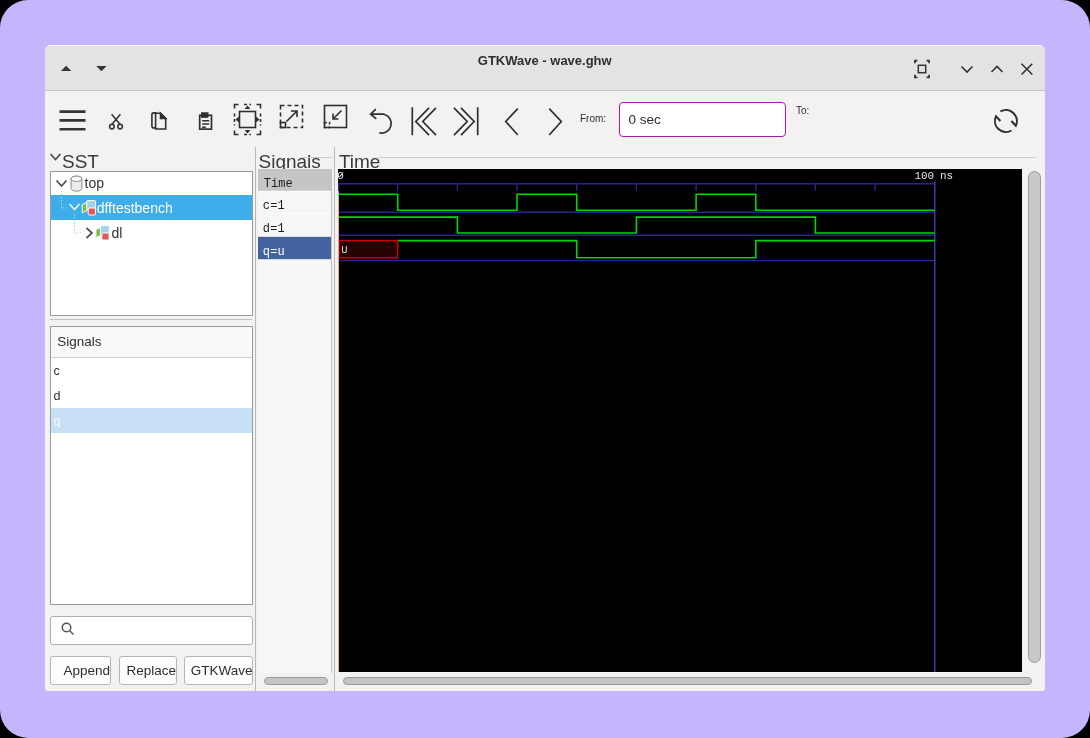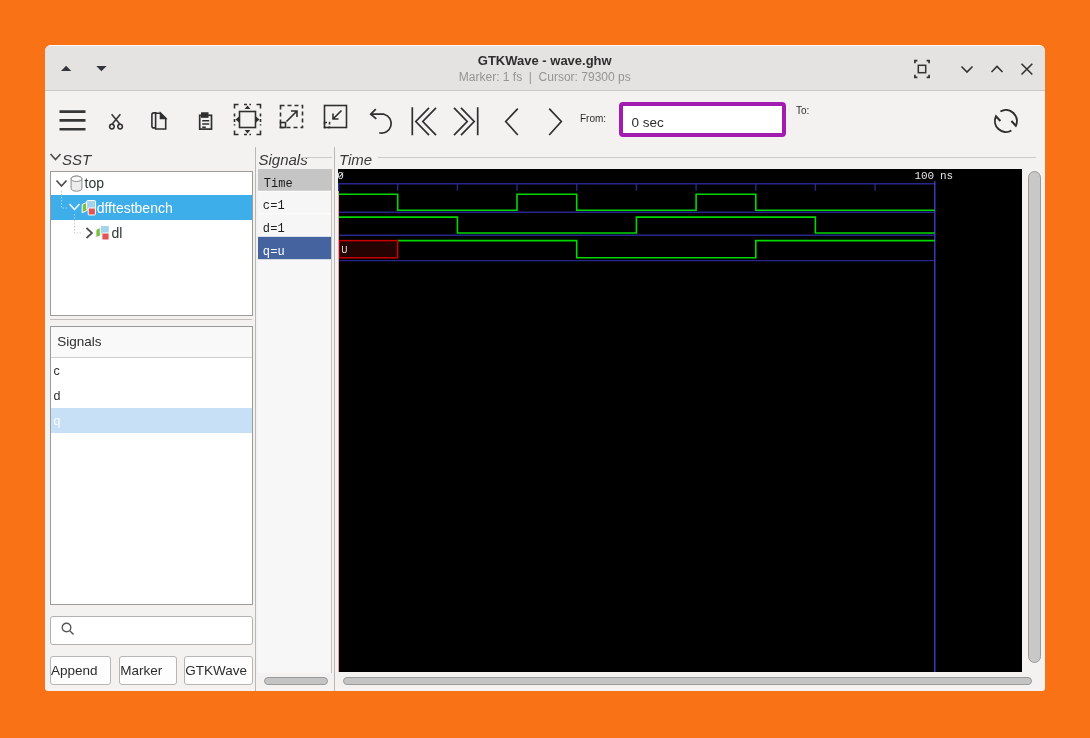--- a/index.html
+++ b/index.html
@@ -1,45 +1,44 @@
 <!DOCTYPE html>
 <html><head>
 <meta charset="utf-8">
 <style>
   html,body{margin:0;padding:0;background:#000;}
-  #stage{position:relative;width:1090px;height:738px;background:#f97316;overflow:hidden;
-         font-family:"Liberation Sans", sans-serif;}
+  #stage{position:relative;width:1090px;height:738px;background:#c4b5fd;overflow:hidden;
+         font-family:"Liberation Sans", sans-serif;border-radius:28px;}
   .abs{position:absolute;}
   #win{left:45px;top:45px;width:999.5px;height:645.5px;background:#f3f2f1;
        border-radius:6px 6px 3px 3px;overflow:hidden;}
   #titlebar{left:0;top:0;width:100%;height:44.5px;background:linear-gradient(180deg,#fbfbfa 0,#fbfbfa 1.5px,#e5e3e1 1.5px);border-bottom:1px solid #c9c7c5;}
   .ttl{width:100%;text-align:center;color:#2f2f2f;font-weight:bold;font-size:13px;top:8px;left:0;}
   .subttl{width:100%;text-align:center;color:#949494;font-size:12px;top:25px;left:0;}
-  .input{background:#fff;border:4px solid #a21caf;border-radius:4px;font-size:13.5px;color:#2d2d2d;
+  .input{background:#fff;border:1px solid #a21caf;border-radius:4px;font-size:13.5px;color:#2d2d2d;
          line-height:33px;padding-left:9px;box-sizing:border-box;}
   .lbl{font-size:10px;color:#2d2d2d;}
   .panelbox{background:#fff;border:1px solid #9b9b9b;box-sizing:border-box;}
   .btn{background:#fdfdfd;border:1px solid #b8b6b4;border-radius:3px;box-sizing:border-box;
-       font-size:13.5px;color:#2d2d2d;text-align:left;line-height:28px;}
+       font-size:13.5px;color:#2d2d2d;text-align:right;line-height:28px;}
   .sep{background:#bab8b6;width:1px;}
-  .framelabel{font-size:15px;color:#3a3a3a;font-style:italic;}
+  .framelabel{font-size:19px;color:#3a3a3a;}
   .frameline{height:1px;background:#cdcbc9;}
 </style>
 </head>
 <body>
 <div id="stage">
   <div id="win" class="abs">
 
     <div id="titlebar" class="abs"></div>
     <svg class="abs" style="left:0;top:0" width="140" height="45" viewBox="0 0 140 45">
       <path d="M 16 26 L 26.3 26 L 21.1 20.8 Z" fill="#32363a"></path>
       <path d="M 51.3 21 L 61.6 21 L 56.4 26.2 Z" fill="#32363a"></path>
     </svg>
     <div class="abs ttl">GTKWave - wave.ghw</div>
-    <div class="abs subttl">Marker: 1 fs&nbsp;&nbsp;|&nbsp;&nbsp;Cursor: 79300 ps</div>
     <svg class="abs" style="left:855px;top:0" width="144" height="45" viewBox="0 0 144 45">
       <g stroke="#333" stroke-width="1.6" fill="none">
         <rect x="18.3" y="20.3" width="7.4" height="7.4" stroke-width="1.5"></rect>
         <g stroke-width="1.7">
           <path d="M 14.9 18.2 L 14.9 15.7 L 17.4 15.7 M 26.6 15.7 L 29.1 15.7 L 29.1 18.2 M 29.1 29.8 L 29.1 32.3 L 26.6 32.3 M 17.4 32.3 L 14.9 32.3 L 14.9 29.8"></path>
         </g>
         <path d="M 61.5 21.5 L 67 27 L 72.5 21.5"></path>
         <path d="M 91.5 27 L 97 21.5 L 102.5 27"></path>
         <path d="M 121.5 18.7 L 132.3 29.5 M 132.3 18.7 L 121.5 29.5"></path>
       </g>
@@ -169,21 +168,21 @@
     <div class="abs" style="left:8.5px;top:343.9px;font-size:12.5px;color:#2d2d2d">d</div>
     <div class="abs" style="left:8.5px;top:368.7px;font-size:12.5px;color:#fbfbfb">q</div>
 
     <div class="abs" style="left:5px;top:570.8px;width:202.5px;height:28.9px;background:#fff;border:1px solid #b3b1af;border-radius:3px;box-sizing:border-box"></div>
     <svg class="abs" style="left:15px;top:576px" width="16" height="16" viewBox="0 0 16 16">
       <circle cx="6.5" cy="6.5" r="4.3" stroke="#555" stroke-width="1.4" fill="none"></circle>
       <path d="M 9.8 9.8 L 13.5 13.5" stroke="#555" stroke-width="1.4"></path>
     </svg>
 
     <div class="abs btn" style="left:5px;top:610.6px;width:61px;height:29.8px">Append</div>
-    <div class="abs btn" style="left:74.3px;top:610.6px;width:57.8px;height:29.8px">Marker</div>
+    <div class="abs btn" style="left:74.3px;top:610.6px;width:57.8px;height:29.8px">Replace</div>
     <div class="abs btn" style="left:139.3px;top:610.6px;width:69.2px;height:29.8px">GTKWave</div>
 
     <div class="abs framelabel" style="left:213.5px;top:105.5px">Signals</div>
     <div class="abs frameline" style="left:257px;top:112px;width:30px"></div>
     <div class="abs" style="left:212.5px;top:123.7px;width:74px;height:503.9px;background:#f7f7f7;border-right:1px solid #c3c1bf;box-sizing:border-box"></div>
     <svg class="abs" style="left:212.5px;top:123.7px" width="73" height="140" viewBox="0 0 73 140">
       <rect x="0" y="0" width="73" height="21.9" fill="#c5c5c5"></rect>
       <rect x="0" y="21.9" width="73" height="22.7" fill="#f6f6f6"></rect>
       <rect x="0" y="45.1" width="73" height="22.3" fill="#f6f6f6"></rect>
       <rect x="0" y="67.5" width="73" height="22.7" fill="#45639f"></rect>

